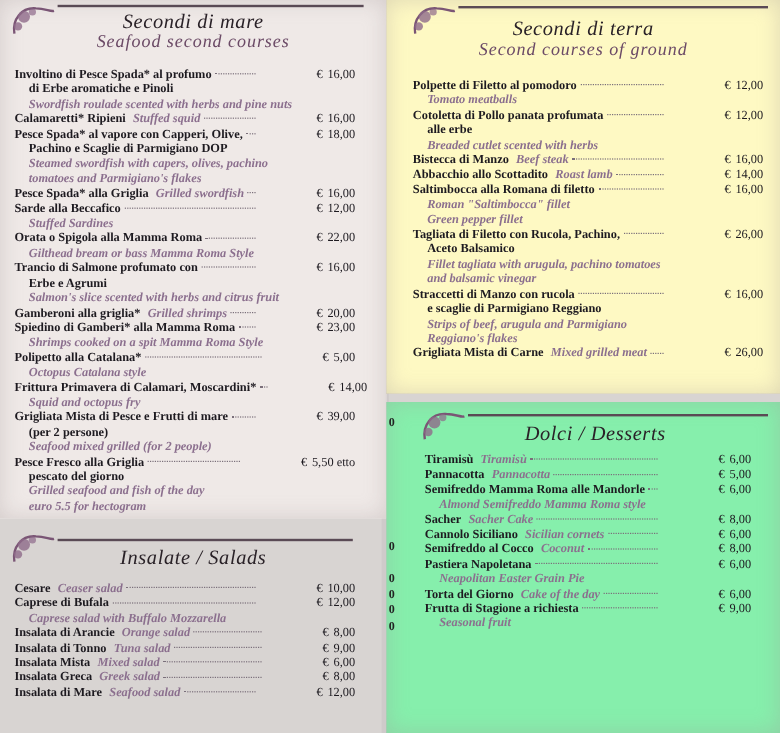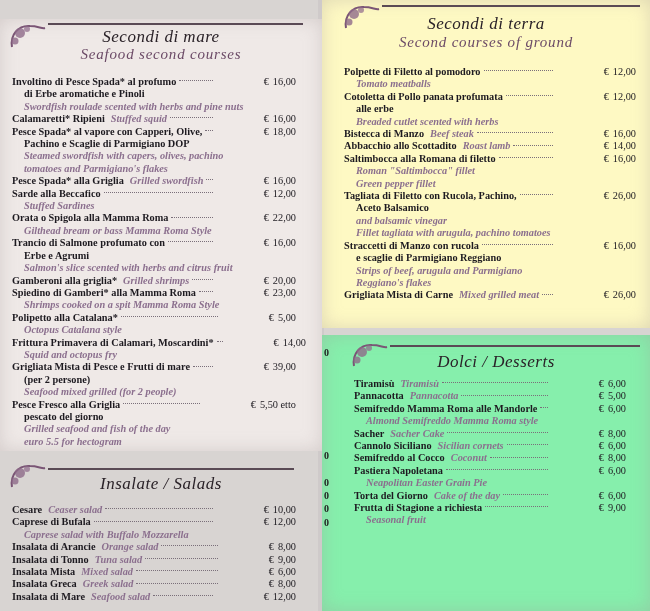--- a/index.html
+++ b/index.html
@@ -6,21 +6,21 @@
   body {
     width: 650px; height: 611px; overflow: hidden; position: relative;
     background: #d8d4d2;
     font-family: "Liberation Serif", "DejaVu Serif", serif;
   }
   .panel {
     position: absolute;
     background: #efe9e7;
     box-shadow: inset 0 0 18px rgba(160,150,150,0.35);
   }
-  #left-panel { left: 0; top: 0; width: 322px; height: 432px; margin-top: 19px; }
+  #left-panel { left: 0; top: 0; width: 322px; height: 432px; }
   #right-top-panel { left: 322px; top: 0; width: 328px; height: 328px; background:#fef9c3; }
   #right-bottom-panel { left: 322px; top: 335px; width: 328px; height: 276px; background:#86efac; }
   .divider-strip { position:absolute; left:318px; top:0; width:6px; height:611px; background:#cfcaca; }
 
   .ornament { position:absolute; width:38px; height:30px; }
   .rule { position:absolute; height:2px; background:#5a4a55; }
 
   .sec-title {
     position:absolute; left:0; width:100%; text-align:center;
     font-family: "Liberation Serif", "DejaVu Serif", serif;
@@ -299,22 +299,22 @@
       <div class="item">
         <div class="en">Green pepper fillet</div>
       </div>
       <div class="item">
         <div class="row">
           <span class="name">Tagliata di Filetto con Rucola, Pachino,</span>
           <span class="dots"></span>
           <span class="price"><span class="cur">€</span><span>26,00</span></span>
         </div>
         <div class="cont">Aceto Balsamico</div>
+        <div class="en">Fillet tagliata with arugula, pachino tomatoes</div>
         <div class="en">and balsamic vinegar</div>
-        <div class="en">Fillet tagliata with arugula, pachino tomatoes</div>
       </div>
       <div class="item">
         <div class="row">
           <span class="name">Straccetti di Manzo con rucola</span>
           <span class="dots"></span>
           <span class="price"><span class="cur">€</span><span>16,00</span></span>
         </div>
         <div class="cont">e scaglie di Parmigiano Reggiano</div>
         <div class="en">Strips of beef, arugula and Parmigiano</div>
         <div class="en">Reggiano's flakes</div>

